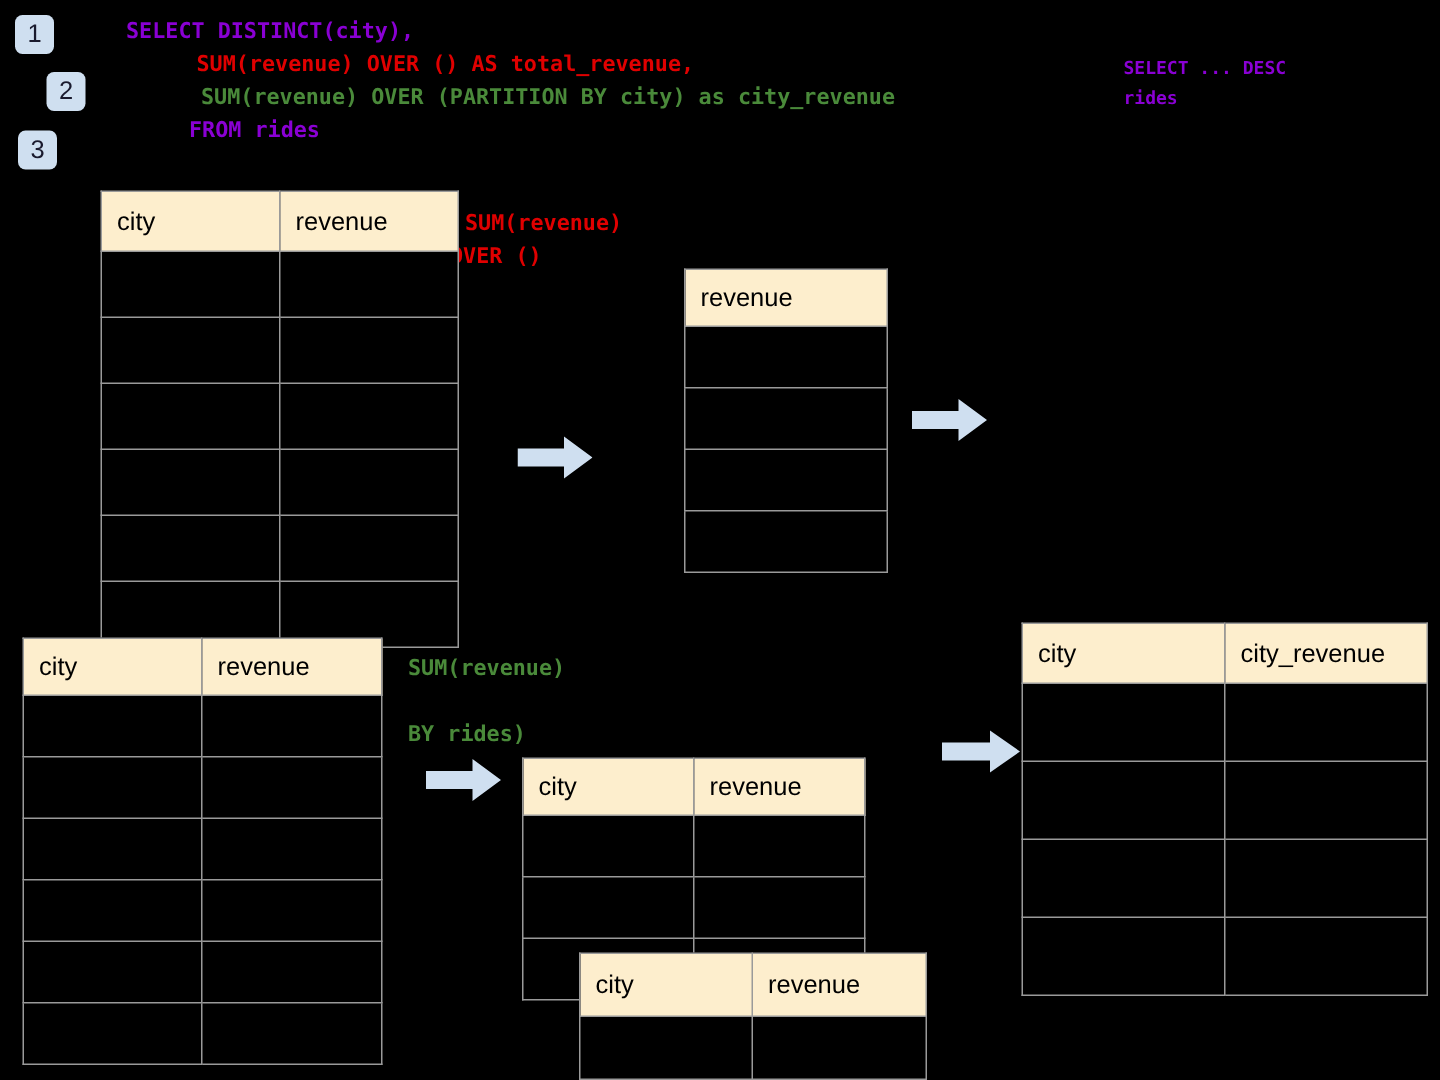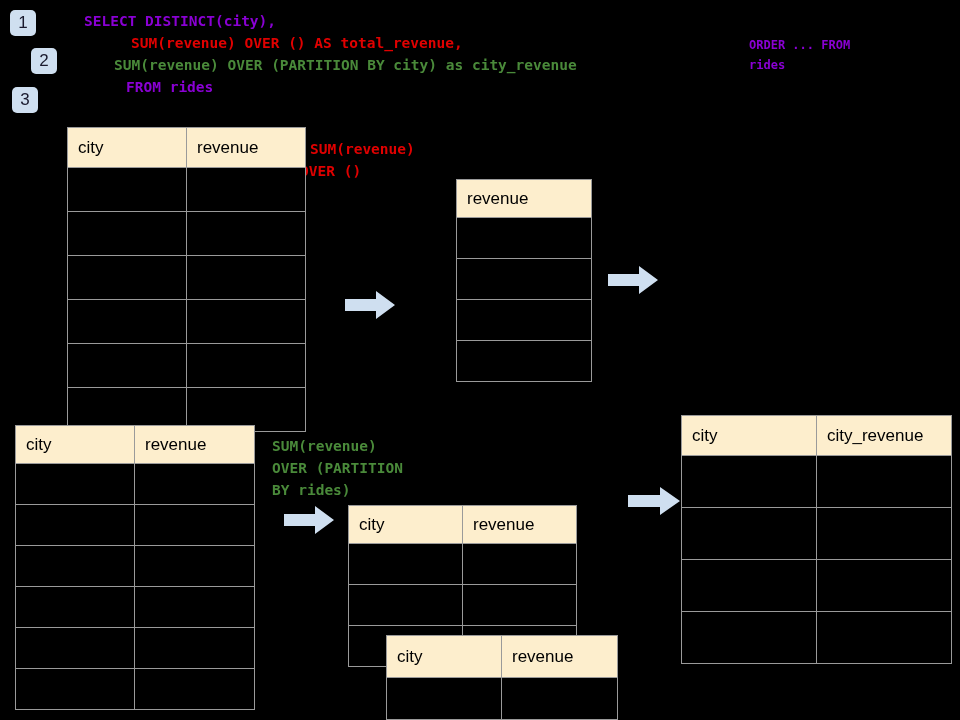--- a/index.html
+++ b/index.html
@@ -91,31 +91,30 @@
 <body>
 
 <div id="stage">
 
   <div class="badge" style="left:10px; top:10px;">1</div>
   <div class="badge" style="left:31px; top:48px;">2</div>
   <div class="badge" style="left:12px; top:87px;">3</div>
 
   <div class="code c-red" style="left:131px; top:35px;">SUM(revenue) OVER () AS total_revenue,</div>
   <div class="code c-purple" style="left:84px; top:13px;">SELECT DISTINCT(city),</div>
-  <div class="code c-green" style="left:114px; top:57px;">SUM(revenue) OVER (PARTITION BY city) as city_revenue</div>
+  <div class="code c-green" style="left:134px; top:57px;">SUM(revenue) OVER (PARTITION BY city) as city_revenue</div>
   <div class="code c-purple" style="left:108px; top:79px;margin-left:18px;">FROM rides</div>
 
-  <div class="code c-purple" style="left:749px; top:38px; font-size:12px;">ORDER ... FROM</div>
+  <div class="code c-purple" style="left:749px; top:38px; font-size:12px;">SELECT ... DESC</div>
   <div class="code c-purple" style="left:749px; top:58px; font-size:12px;">rides</div>
 
   <div class="annot a-red" style="left:310px; top:138px;">SUM(revenue)</div>
   <div class="annot a-red" style="left:300px; top:160px;">OVER ()</div>
 
   <div class="annot a-green" style="left:272px; top:435px;">SUM(revenue)</div>
-  <div class="annot a-green" style="left:272px; top:457px;">OVER (PARTITION</div>
   <div class="annot a-green" style="left:272px; top:479px;">BY rides)</div>
 
   <table class="tbl" id="tbl-source-top" style="left:67px; top:127px; width:238px;">
     <colgroup>
         <col style="width:119px">
         <col style="width:119px">
       </colgroup>
     <thead>
       <tr>
         <th style="height:40px">city</th>

